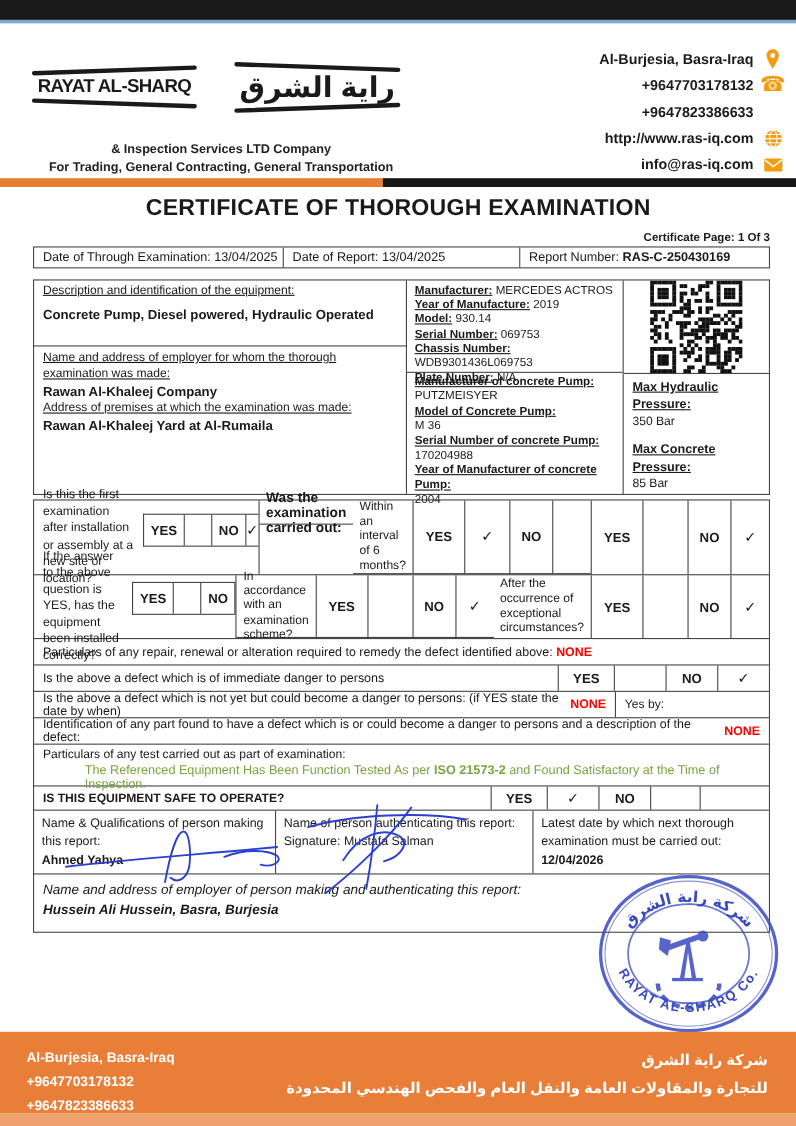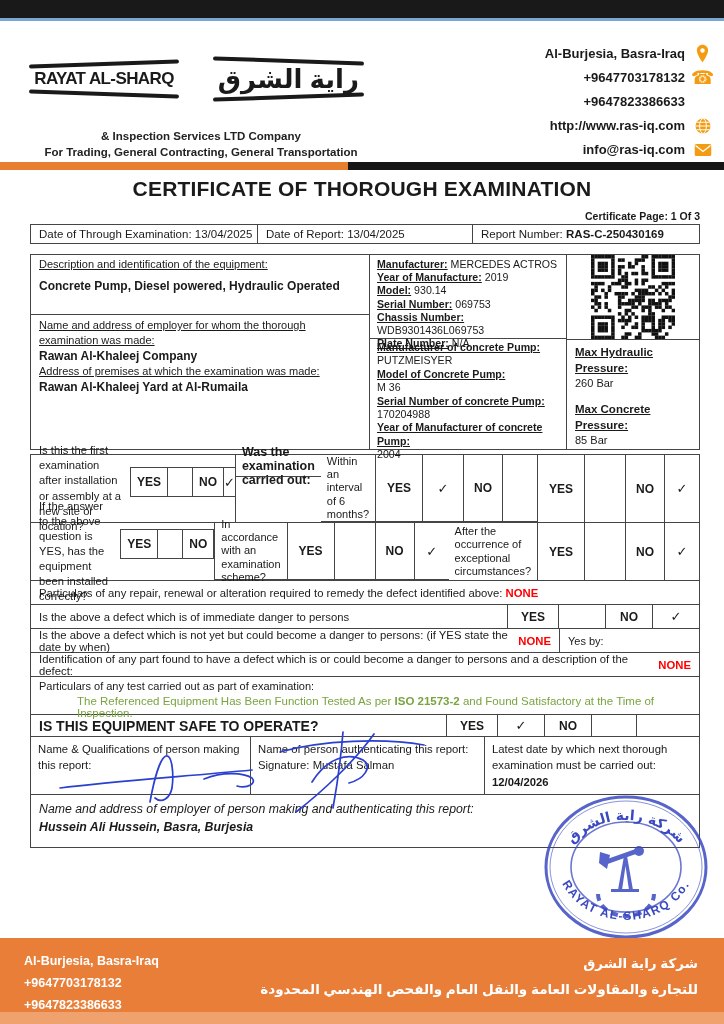--- a/index.html
+++ b/index.html
@@ -87,21 +87,21 @@
   .h68{height:68px;} .h58{height:58px;}
   .xsingle{padding:0 8px;font-size:11.3px;height:24px;display:flex;align-items:center;}
   .red{color:#FF0000;font-weight:bold;}
   .xflex{display:flex;align-items:stretch;height:24px;}
   .xlabel{flex:1;padding:0 8px;display:flex;align-items:center;font-size:11.3px;gap:4px;}
   .yesby{width:140px;border-left:1px solid #454545;padding:0 8px;display:flex;align-items:center;box-sizing:border-box;}
   .xtests{padding:3px 8px 4px;height:38px;box-sizing:border-box;}
   .green-line{color:#79A43F;margin-top:3px;padding-left:38px;font-size:11.5px;}
   .green-line b{font-weight:bold;}
   .safe{display:flex;height:22px;align-items:stretch;}
-  .safe-label{flex:1;padding:0 8px;display:flex;align-items:center;font-weight:bold;font-size:14px;}
+  .safe-label{flex:1;padding:0 8px;display:flex;align-items:center;font-weight:bold;font-size:11px;}
   .scell{border-left:1px solid #454545;display:flex;align-items:center;justify-content:center;}
   .s-yes{width:50px;font-weight:bold;font-size:12px;}
   .s-c1{width:46px;font-size:13px;}
   .s-no{width:46px;font-weight:bold;font-size:12px;}
   .s-e1{width:44px;} .s-e2{width:62px;}
   .xsign{display:flex;height:58px;align-items:stretch;}
   .sgn1{width:220px;border-right:1px solid #454545;padding:4px 7px;font-size:11.3px;line-height:1.45;box-sizing:border-box;}
   .sgn2{width:234px;border-right:1px solid #454545;padding:4px 7px;font-size:11.3px;line-height:1.45;box-sizing:border-box;}
   .sgn3{flex:1;padding:4px 7px;font-size:11.3px;line-height:1.45;}
   .bname{font-weight:bold;}
@@ -585,21 +585,21 @@
             <rect x="3.36" y="80.64" width="3.51" height="3.51"></rect>
             <rect x="6.72" y="80.64" width="3.51" height="3.51"></rect>
             <rect x="10.08" y="80.64" width="3.51" height="3.51"></rect>
             <rect x="13.44" y="80.64" width="3.51" height="3.51"></rect>
             <rect x="16.8" y="80.64" width="3.51" height="3.51"></rect>
             <rect x="20.16" y="80.64" width="3.51" height="3.51"></rect>
           </svg>
       </div>
       <div class="e-press">
         <div class="lbl-bu" style="font-size:11.5px">Max Hydraulic Pressure:</div>
-        <div>260 Bar</div>
+        <div>350 Bar</div>
         <div class="gap8"></div>
         <div class="lbl-bu" style="font-size:11.5px">Max Concrete Pressure:</div>
         <div>85 Bar</div>
       </div>
     </div>
   </div>
 
   <div class="extable">
 
     <div class="xrow xq h68">
@@ -696,20 +696,21 @@
       <div class="scell s-yes">YES</div>
       <div class="scell s-c1">✓</div>
       <div class="scell s-no">NO</div>
       <div class="scell s-e1"></div>
       <div class="scell s-e2"></div>
     </div>
 
     <div class="xrow xsign">
       <div class="sgn1">
         <div>Name &amp; Qualifications of person making this report:</div>
+        <div class="bname">Ahmed Yahya</div>
       </div>
       <div class="sgn2">
         <div>Name of person authenticating this report:</div>
         <div>Signature: Mustafa Salman</div>
       </div>
       <div class="sgn3">
         <div>Latest date by which next thorough examination must be carried out:</div>
         <div class="bname">12/04/2026</div>
       </div>
     </div>

